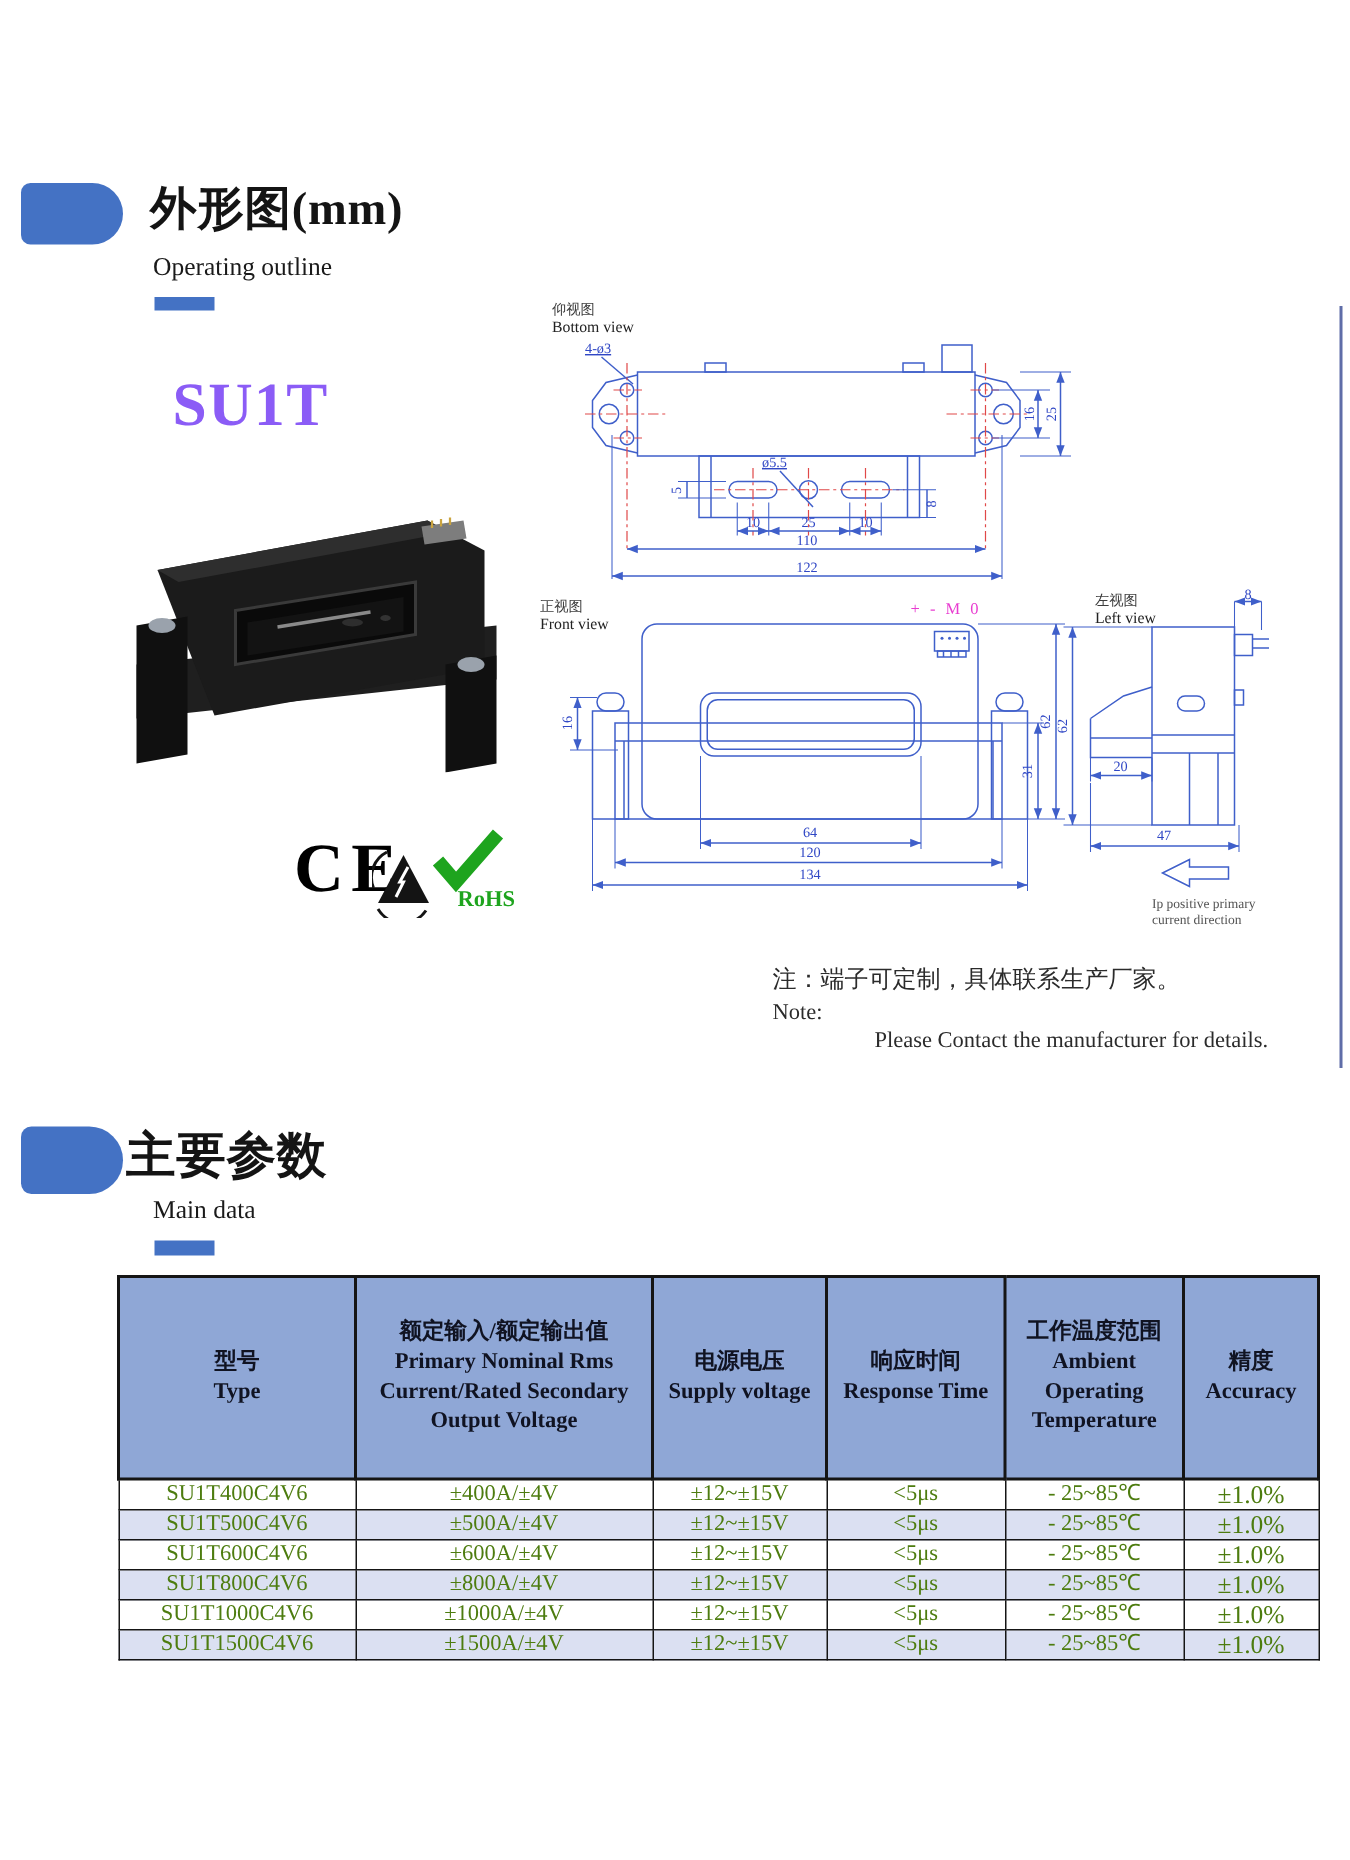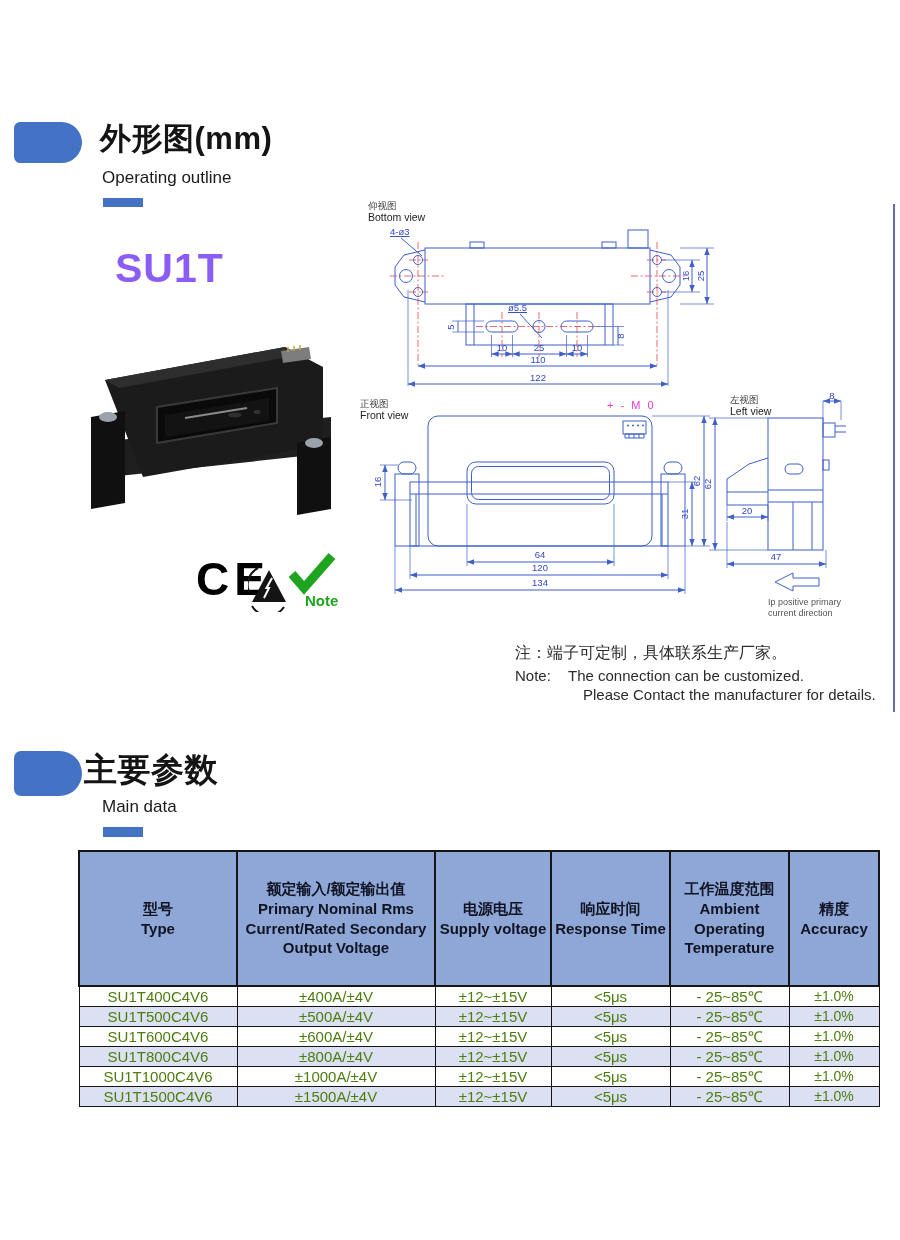--- a/index.html
+++ b/index.html
@@ -1,17 +1,17 @@
 <!DOCTYPE html>
 <html><head>
 <meta charset="utf-8">
 <style>
   html,body{margin:0;padding:0;background:#fff;}
   .page{position:relative;width:900px;height:1240px;background:#ffffff;overflow:hidden;
-        font-family:Liberation Sans, sans-serif;color:#111;}
+        font-family:Liberation Serif, serif;color:#111;}
   .abs{position:absolute;}
   .pill{background:#4472c4;border-radius:8px 26px 26px 8px;}
   .sec-title{font-size:31px;font-weight:bold;color:#141414;letter-spacing:0.5px;}
   .sec-sub{font-size:17px;color:#1a1a1a;}
   .bar{background:#4472c4;}
   .model{font-size:41px;font-weight:900;color:#8b5cf6;letter-spacing:1px;}
   .notewrap{font-size:15px;color:#2b2b2b;line-height:19px;}
   .note-zh{position:absolute;left:515px;top:643px;font-size:16px;color:#2b2b2b;}
   .note-label{position:absolute;left:515px;top:666px;}
   .note-l1{position:absolute;left:568px;top:666px;}
@@ -27,21 +27,21 @@
   .lblen{font-size:10.5px;fill:#222;}
   .mag{font-size:11px;fill:#e83bd0;letter-spacing:2px;}
   .cap{font-size:9px;fill:#555;}
   
   table.main{border-collapse:collapse;table-layout:fixed;width:800px;}
   table.main th{background:#8fa7d6;border:2px solid #151515;font-size:15px;color:#101322;
       font-weight:bold;vertical-align:middle;padding:2px 3px;line-height:1.32;}
   table.main td{border:1.6px solid #151515;font-size:15px;color:#4d7c0f;text-align:center;
       height:19px;padding:0 2px;line-height:17px;white-space:nowrap;}
   table.main tr.alt td{background:#dbe0f2;}
-  table.main td.acc{font-size:14px;}
+  table.main td.acc{font-size:17px;}
   .hzh,.hen{font-weight:bold;}
   
   .ce-text{font-size:46px;font-weight:bold;color:#000000;letter-spacing:5px;margin-left:44px;}
   .rohs-text{font-size:15px;font-weight:bold;color:#1ea41e;}
 </style>
 </head>
 <body>
 
 <div class="page">
 
@@ -75,21 +75,21 @@
   <div class="abs ce-text" style="left:152px;top:552px;">CE</div>
   <svg class="abs" style="left:248px;top:560px;" width="44" height="52" viewBox="0 0 44 52">
     <polygon points="4,42 21,10 38,42" fill="#141414"></polygon>
     <path d="M16,38 L21,28 L18.5,28 L24,18" stroke="#fff" stroke-width="2" fill="none"></path>
     <path d="M4,46 A19,19 0 0 0 36,47" stroke="#141414" stroke-width="2" fill="none"></path>
     <path d="M1,32 A19,19 0 0 1 10,8" stroke="#141414" stroke-width="2" fill="none"></path>
   </svg>
   <svg class="abs" style="left:288px;top:552px;" width="52" height="44" viewBox="0 0 52 44">
     <path d="M4,22 L16,36 L44,4" stroke="#1ea41e" stroke-width="9" fill="none"></path>
   </svg>
-  <div class="abs rohs-text" style="left:305px;top:592px;">Note</div>
+  <div class="abs rohs-text" style="left:305px;top:592px;">RoHS</div>
 
   <svg class="abs" style="left:352px;top:198px;" width="368" height="200" viewBox="0 0 368 200">
     <defs>
       <marker id="a1" viewBox="0 0 10 10" refX="9" refY="5" markerWidth="8" markerHeight="8" orient="auto-start-reverse">
         <path d="M0,1.5 L9,5 L0,8.5 z" fill="#3f5fca"></path>
       </marker>
     </defs>
     <text x="16" y="11" class="lblzh">仰视图</text>
     <text x="16" y="23" class="lblen">Bottom view</text>
     <text x="38" y="37" class="dim u">4-ø3</text>
@@ -267,21 +267,20 @@
     </g>
     <path d="M70,190 L88,181 L88,186 L114,186 L114,194 L88,194 L88,199 Z" class="bl"></path>
     <text x="63" y="213" class="cap">Ip positive primary</text>
     <text x="63" y="224" class="cap">current direction</text>
   </svg>
 
   <div class="abs" style="left:893px;top:204px;width:2px;height:508px;background:#5f6da8;"></div>
 
   <div class="note-zh">注：端子可定制，具体联系生产厂家。</div>
   <div class="abs notewrap note-label">Note:</div>
-  <div class="abs notewrap note-l1">The connection can be customized.</div>
   <div class="abs notewrap note-l2">Please Contact the manufacturer for details.</div>
 
   <div class="abs pill" style="left:14px;top:751px;width:68px;height:45px;"></div>
   <div class="abs sec-title" style="left:84px;top:748px;font-size:33px;">主要参数</div>
   <div class="abs sec-sub" style="left:102px;top:797px;">Main data</div>
   <div class="abs bar" style="left:103px;top:827px;width:40px;height:10px;"></div>
 
   <div class="abs" style="left:78px;top:850px;">
     <table class="main">
       <colgroup>

